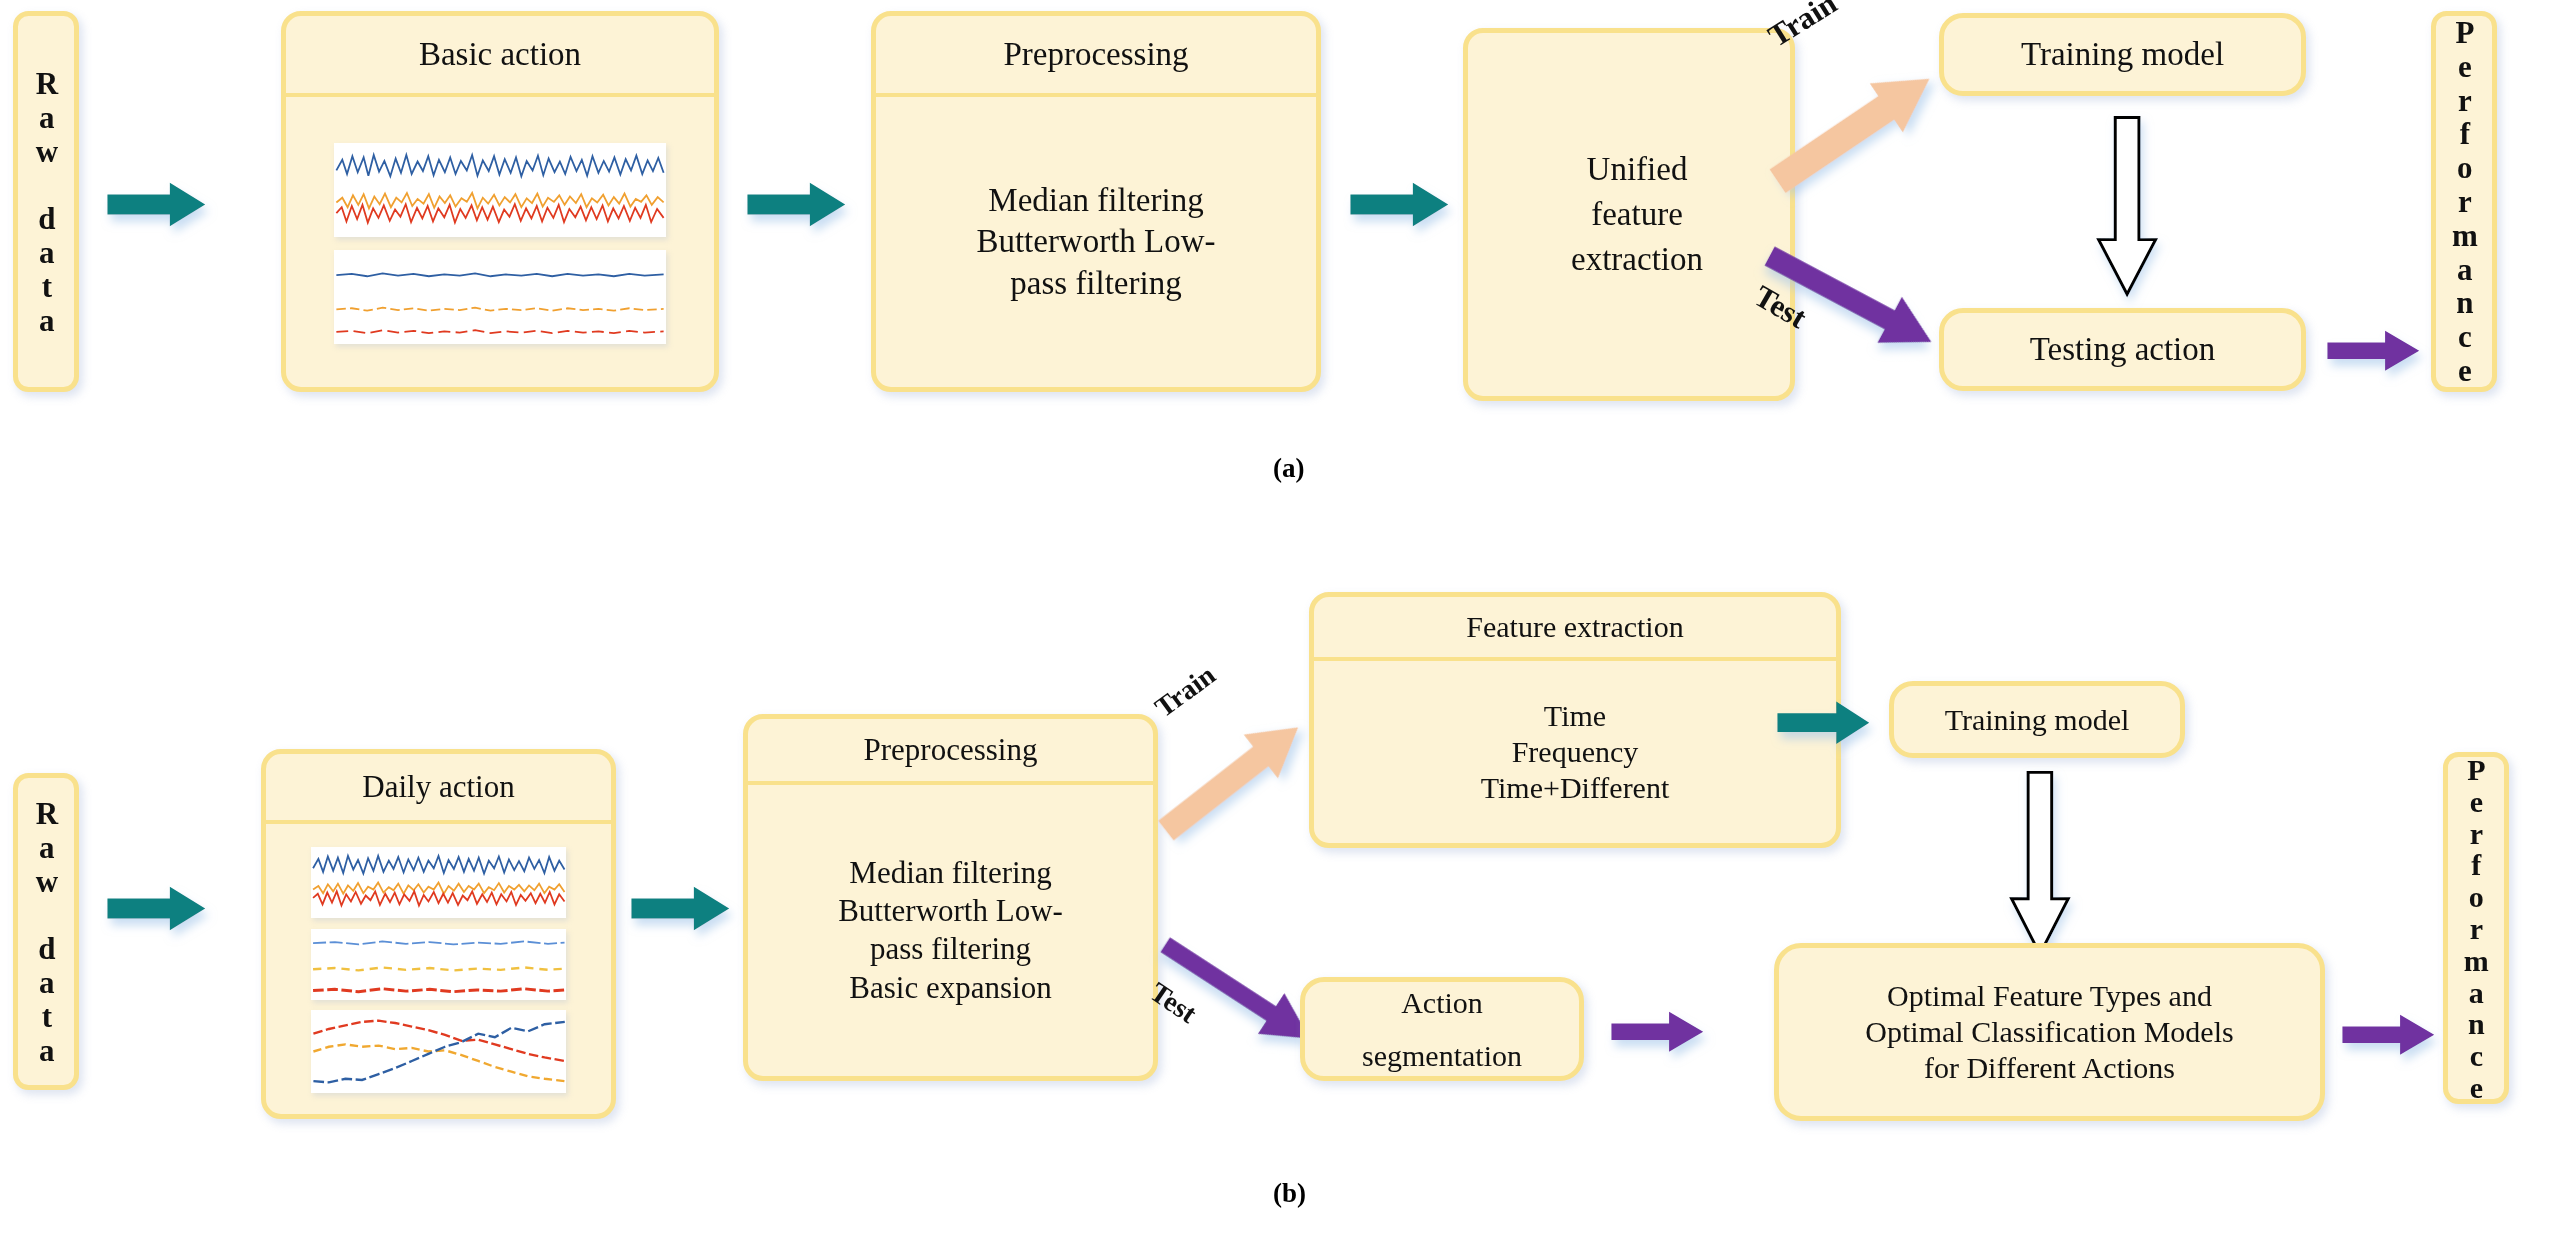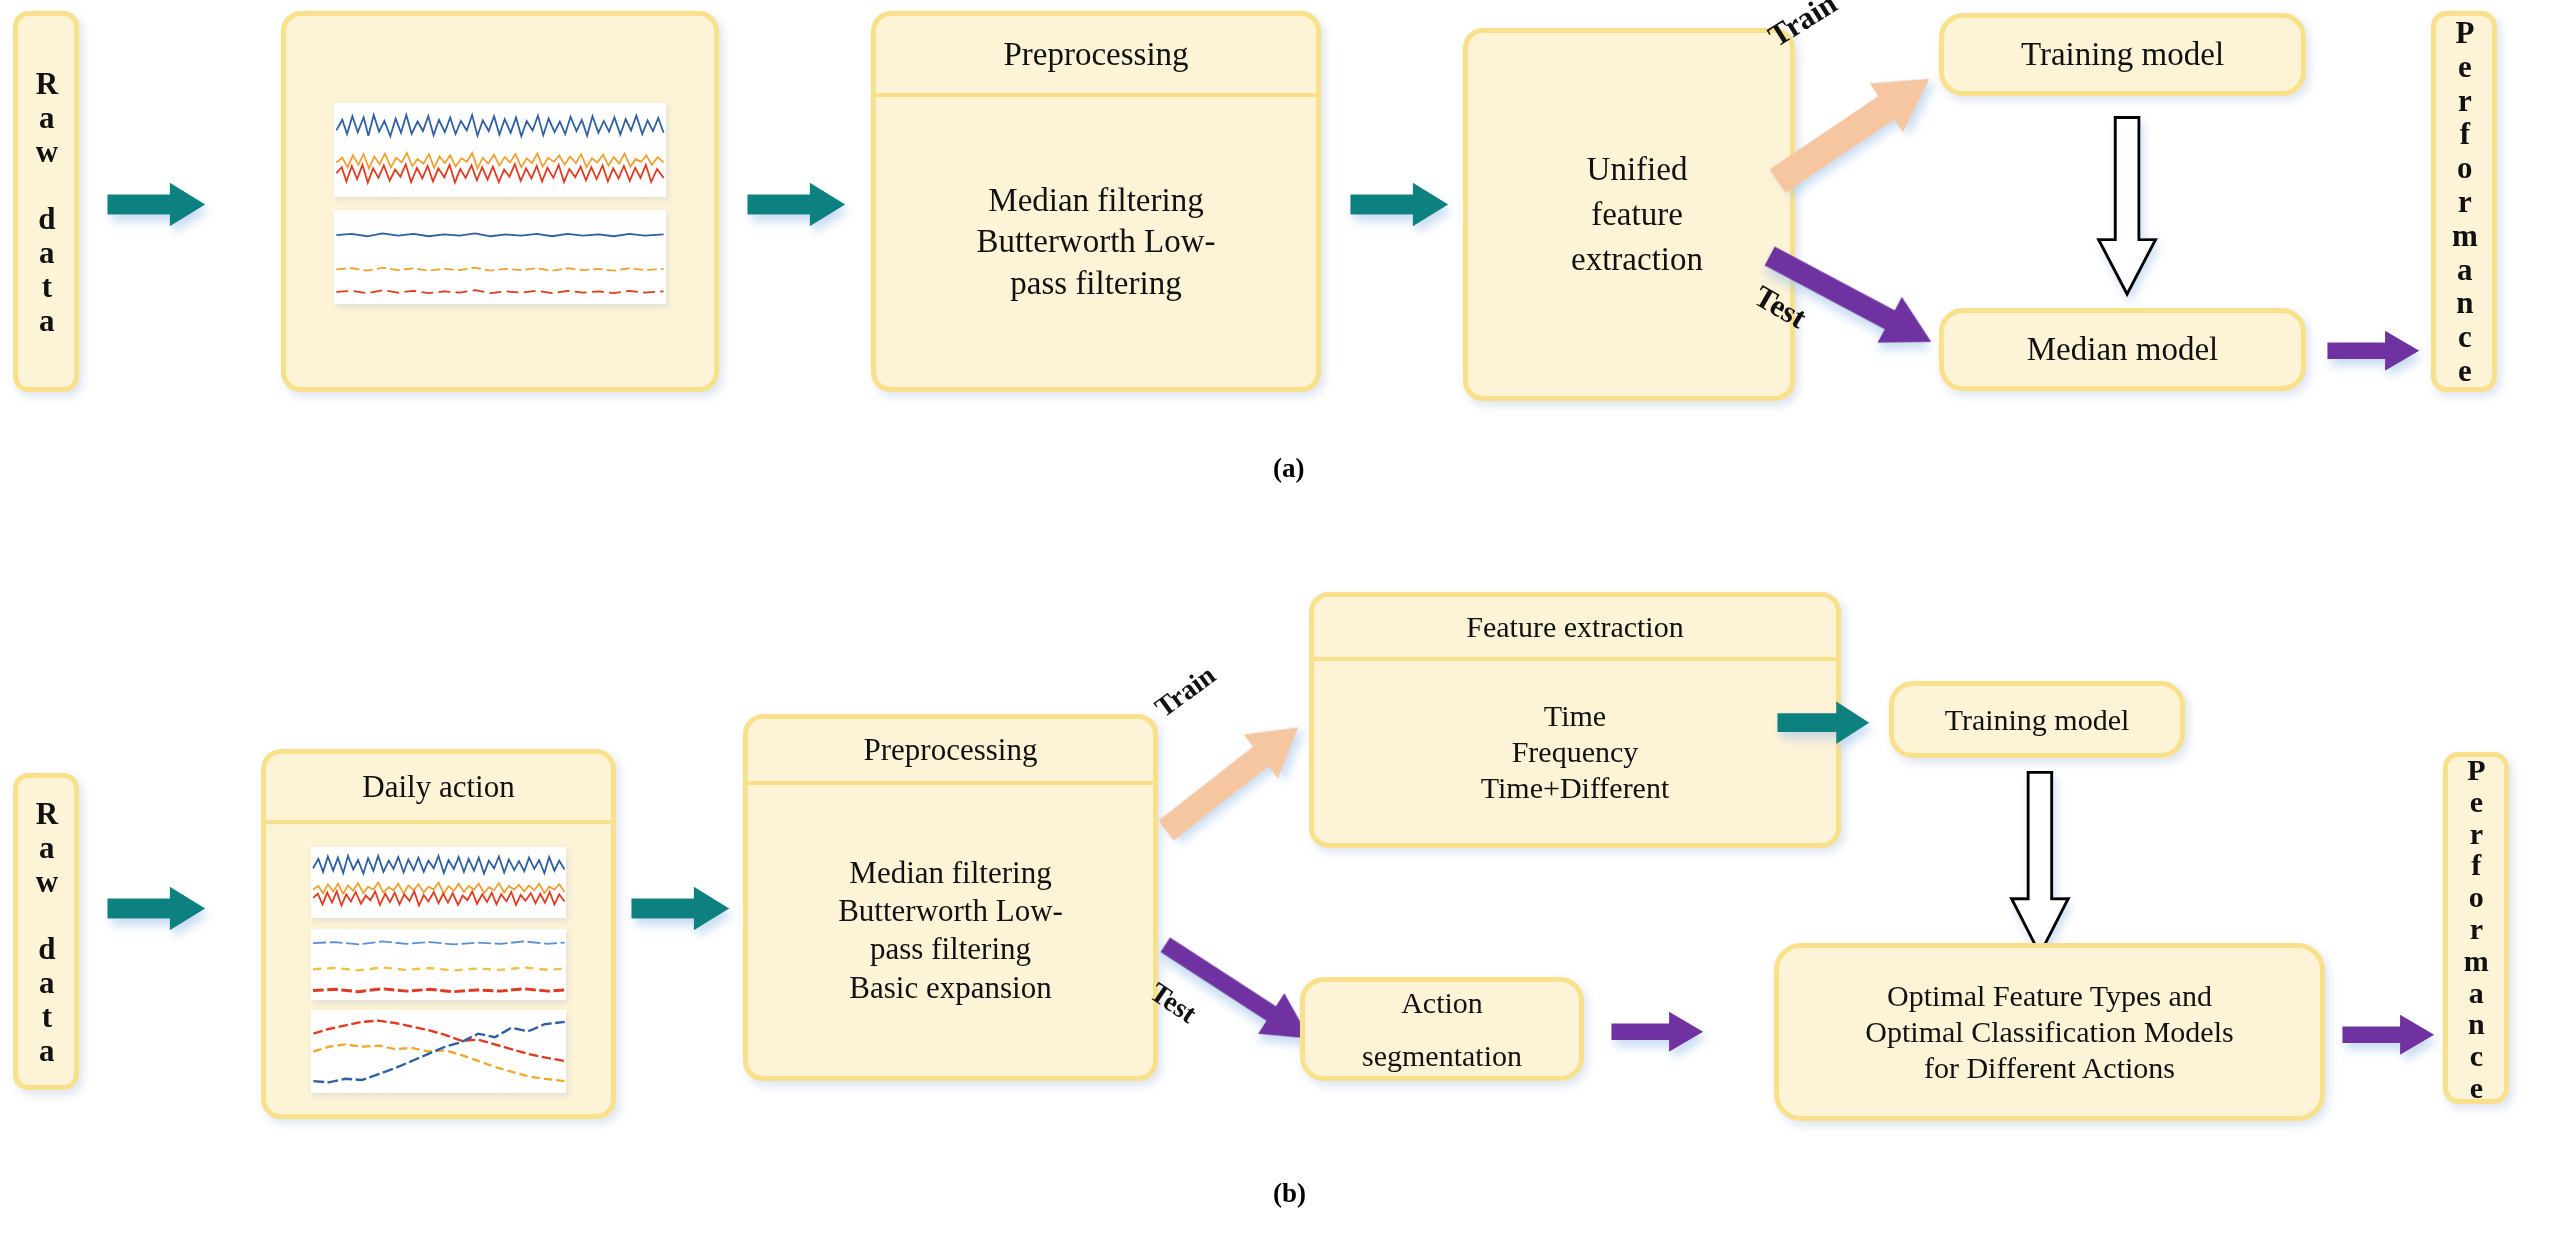--- a/index.html
+++ b/index.html
@@ -83,20 +83,23 @@
           <feDropShadow dx="6" dy="12" stdDeviation="8" flood-color="#9fc2e8" flood-opacity="0.55"></feDropShadow>
         </filter>
       </defs>
       <g filter="url(#sa1)">
         <path d="M0,28 L106,28 L106,8 L166,45 L106,82 L106,62 L0,62 Z" fill="#0D8080"></path>
       </g>
     </svg>
   </div>
 
   <div class="box" style="left:281px;top:10.7px;width:438px;height:381px;padding:0;">
+    <div class="hdr" style="height:81px;">
+      <span style="font-size:33px;">Basic action</span>
+    </div>
     <div class="body" style="padding:20px 0 15.4px;">
       <div class="thumbs">
         <div class="thumb">
           <svg width="332" height="94" viewBox="0 0 560 158">
             <polyline fill="none" stroke="#2E5FA3" stroke-width="3" points="4,46 14,28 22,52 31,22 40,49 50,24 58,55 67,20 76,48 85,30 95,56 104,26 113,50 122,20 131,52 141,31 150,47 159,22 168,54 177,28 187,49 196,24 205,52 214,30 224,46 233,20 242,55 251,29 261,47 270,22 279,53 288,27 298,50 307,24 316,56 325,30 335,46 344,21 353,54 362,26 372,49 381,31 390,52 399,23 409,47 418,28 427,55 436,22 446,50 455,30 464,48 473,24 483,53 492,27 501,46 510,21 520,52 529,29 538,47 547,25 556,50"></polyline>
             <polyline fill="none" stroke="#F0A030" stroke-width="3" points="4,100 14,92 23,108 32,88 41,104 50,86 59,110 68,90 77,103 86,85 96,108 105,92 114,100 123,84 132,106 141,94 151,102 160,86 169,109 178,90 187,101 196,88 205,107 215,93 224,99 233,84 242,110 251,92 260,102 270,87 279,105 288,91 297,100 306,86 316,108 325,93 334,101 343,85 352,107 361,92 371,99 380,88 389,104 398,90 408,101 417,86 426,108 435,93 444,100 454,87 463,105 472,91 481,102 490,85 500,107 509,94 518,99 527,88 536,104 546,91 556,100"></polyline>
             <polyline fill="none" stroke="#E03A20" stroke-width="3" points="4,118 13,108 21,132 30,106 39,128 48,104 57,134 66,110 75,126 84,105 94,131 103,112 112,124 121,103 130,133 140,109 149,127 158,106 167,132 176,110 186,125 195,104 204,134 213,111 222,126 232,105 241,130 250,108 259,129 268,107 278,133 287,112 296,124 305,103 315,131 324,110 333,127 342,106 351,132 360,109 370,126 379,104 388,133 397,111 407,125 416,107 425,130 434,108 443,128 453,105 462,132 471,110 480,127 489,106 499,131 508,109 517,126 526,104 535,133 545,111 556,126"></polyline>
           </svg>
         </div>
         <div class="thumb">
@@ -179,21 +182,21 @@
           <feDropShadow dx="5" dy="10" stdDeviation="8" flood-color="#9fc2e8" flood-opacity="0.5"></feDropShadow>
         </filter>
       </defs>
       <g filter="url(#sa3)">
         <path d="M56,4 L96,4 L96,210 L124,210 L76,302 L28,210 L56,210 Z" fill="#ffffff" stroke="#000000" stroke-width="5" stroke-linejoin="miter"></path>
       </g>
     </svg>
   </div>
 
   <div class="box" style="left:1939px;top:308px;width:367px;height:83px;border-radius:24px;">
-    <span style="font-size:33px;">Median model</span>
+    <span style="font-size:33px;">Testing action</span>
   </div>
 
   <div class="arrow" style="left:2327px;top:326px;width:95px;height:50px;">
     <svg width="95" height="50" viewBox="0 0 160 85">
       <g filter="url(#sa1)">
         <path d="M0,28 L98,28 L98,8 L156,42 L98,76 L98,56 L0,56 Z" fill="#7030A0"></path>
       </g>
     </svg>
   </div>
 

